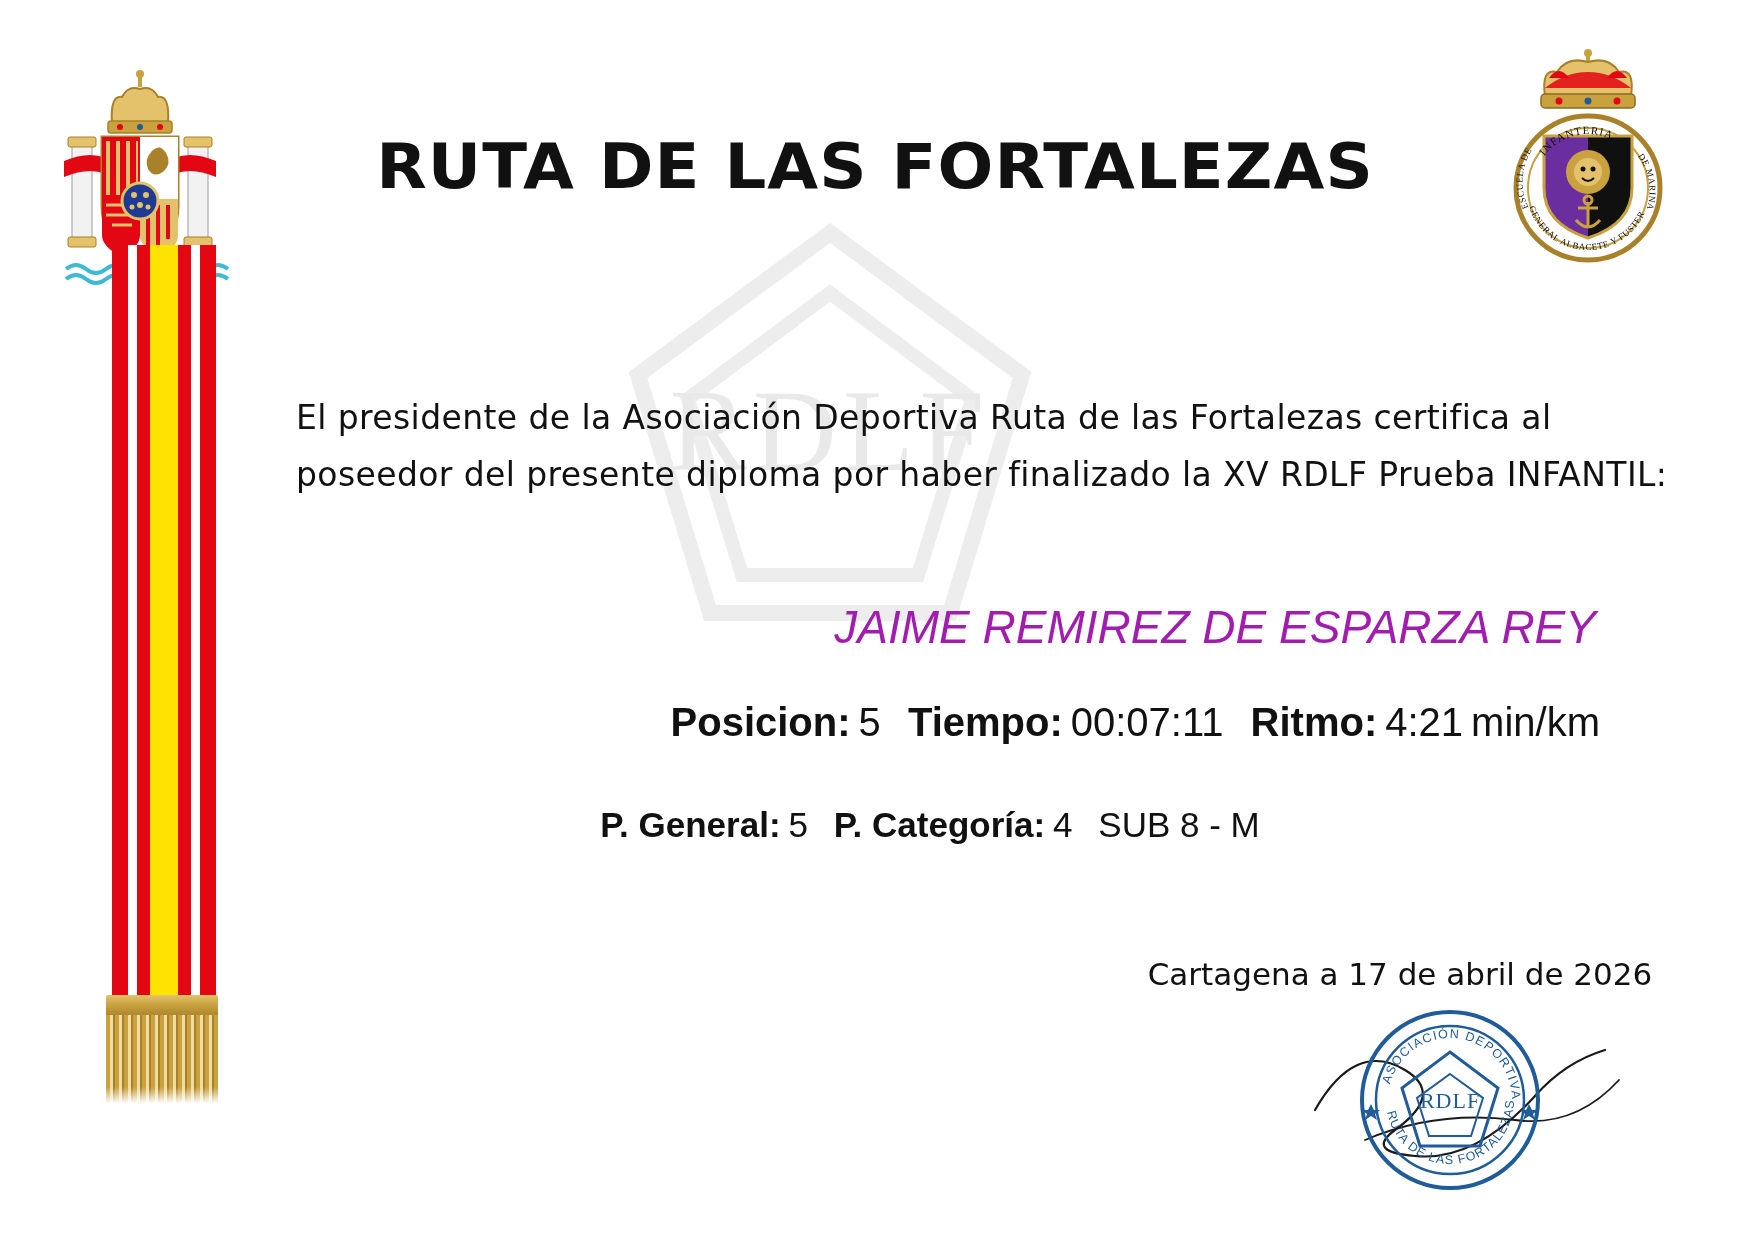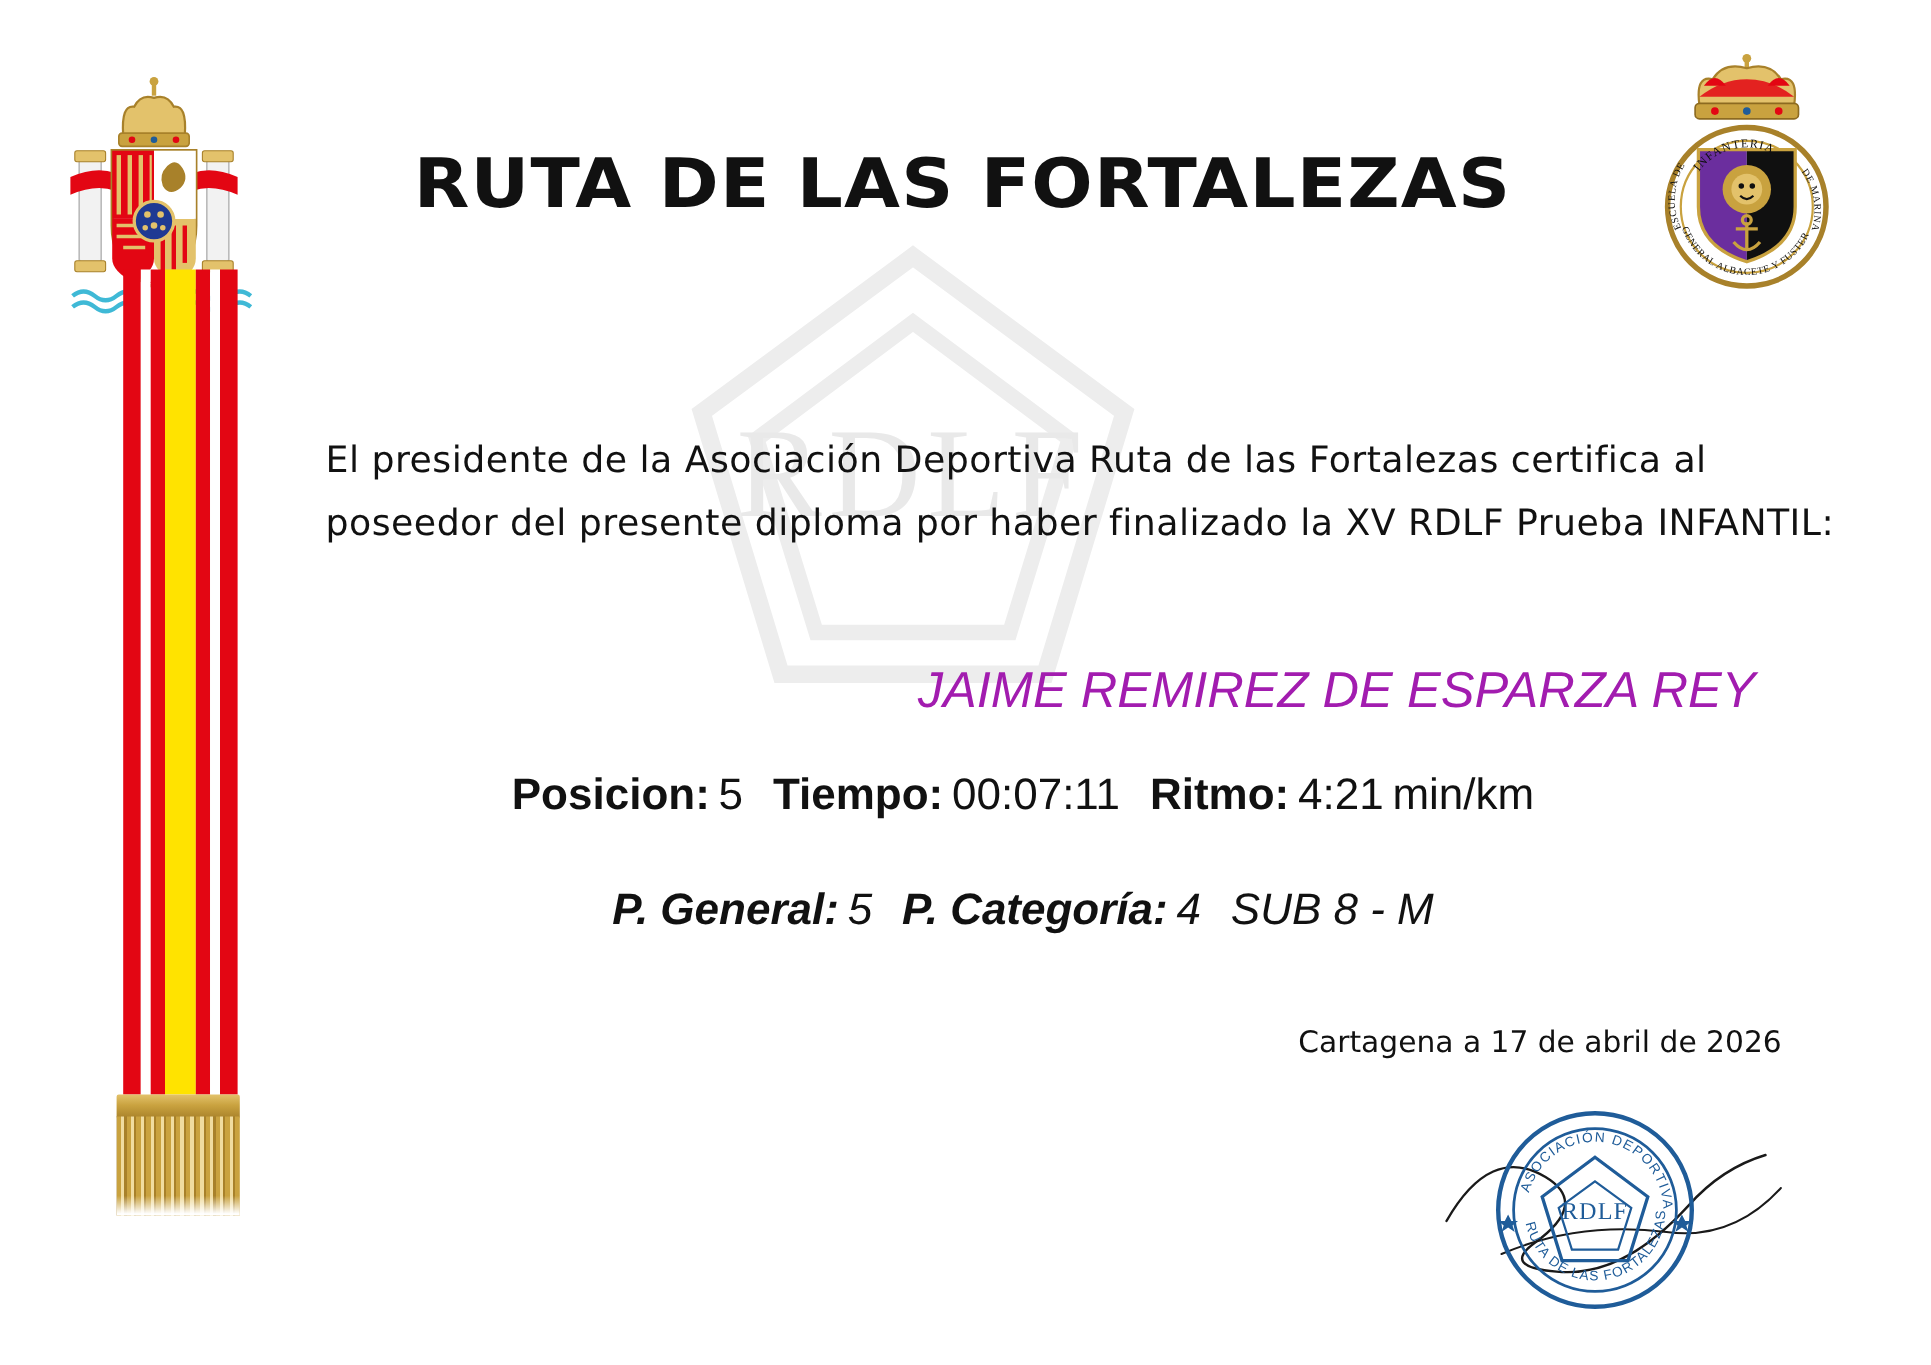--- a/index.html
+++ b/index.html
@@ -153,52 +153,51 @@
     color: #a21caf;
     font-style: italic;
   }
 
   
   .results-1 {
     position: absolute;
     left: 260px;
     top: 700px;
     width: 1340px;
-    text-align: center;
+    text-align: right;
     font-family: "Liberation Sans", sans-serif;
     font-size: 40px;
     color: #111;
     white-space: nowrap;
   }
   .results-2 {
     position: absolute;
     left: 260px;
     top: 805px;
     width: 1340px;
     text-align: center;
     font-family: "Liberation Sans", sans-serif;
-    font-size: 40px;
+    font-size: 35px;
     color: #111;
     white-space: nowrap;
-    font-style: italic;
   }
   .lbl { font-weight: bold; }
   .val { font-weight: normal; }
   .sp  { display: inline-block; width: 16px; }
   .sp-s{ display: inline-block; width: 8px; }
 
   
   .sig-lines {
     position: absolute;
     right: 95px;
-    top: 927px;
+    top: 950px;
     width: 520px;
     text-align: center;
     font-family: "DejaVu Sans", sans-serif;
-    font-size: 27px;
+    font-size: 31px;
     line-height: 1.55;
     color: #111;
   }
   .stamp {
     position: absolute;
     right: 190px;
     top: 1000px;
     width: 230px;
     height: 200px;
   }

